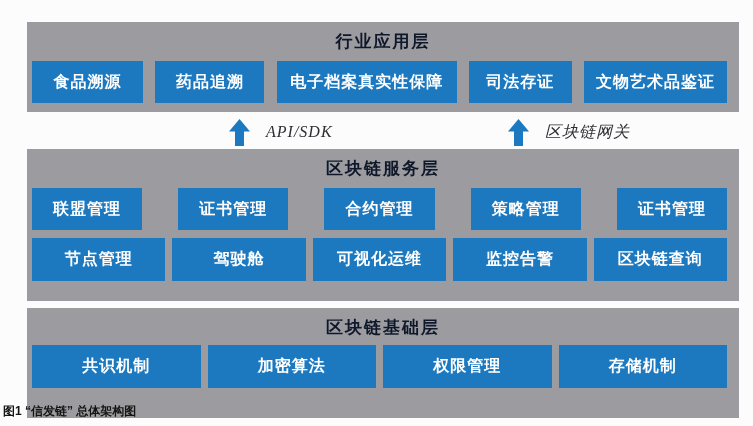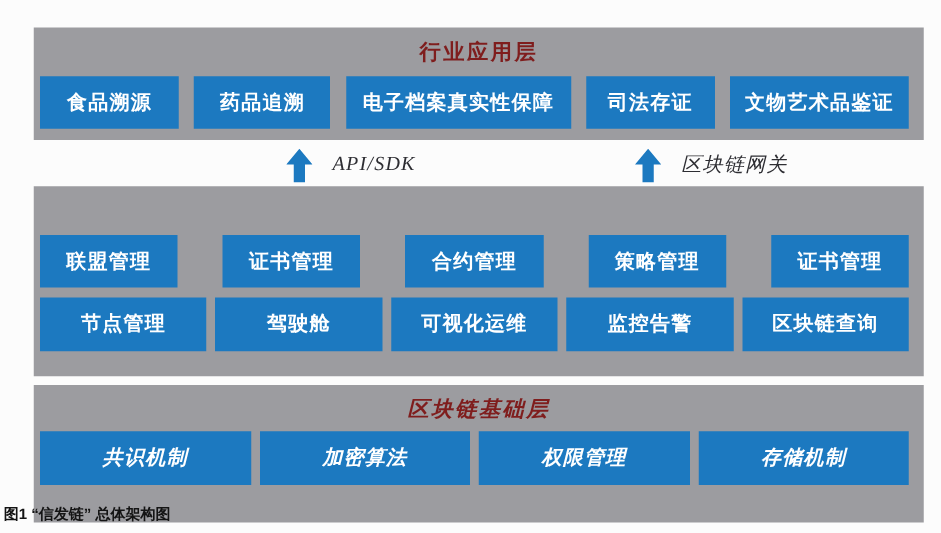--- a/index.html
+++ b/index.html
@@ -15,28 +15,28 @@
     height: 426px;
   }
   .band {
     position: absolute;
     left: 27px;
     width: 712px;
     background: #9c9ca0;
   }
   .band-app        { top: 22px;  height: 90px;  }
   .band-service    { top: 149px; height: 152px; }
-  .band-foundation { top: 308px; height: 110px; font-style: italic;  }
+  .band-foundation { top: 308px; height: 110px;  }
   .band-title {
     position: absolute;
     top: 8px;
     left: 0;
     width: 100%;
     text-align: center;
-    color: #7f1d1d;
+    color: #0f172a;
     font-size: 17px;
     font-weight: bold;
     letter-spacing: 2px;
   }
   .row {
     position: absolute;
     left: 5px;
     right: 12px;
     height: 42px;
     display: flex;
@@ -114,20 +114,21 @@
     <span class="connector-label">API/SDK</span>
   </div>
   <div class="connector connector-2">
     <svg class="arrow-wrap" viewBox="0 0 21 27" xmlns="http://www.w3.org/2000/svg">
       <path d="M10.5 0 L21 12.5 L15 12.5 L15 27 L6 27 L6 12.5 L0 12.5 Z" fill="#1c79c0"></path>
     </svg>
     <span class="connector-label">区块链网关</span>
   </div>
 
   <div class="band band-service">
+    <div class="band-title">区块链服务层</div>
     <div class="row row-gapped row-s1">
       <div class="box">联盟管理</div>
       <div class="box">证书管理</div>
       <div class="box">合约管理</div>
       <div class="box">策略管理</div>
       <div class="box">证书管理</div>
     </div>
     <div class="row row-gapped row-s2">
       <div class="box">节点管理</div>
       <div class="box">驾驶舱</div>

